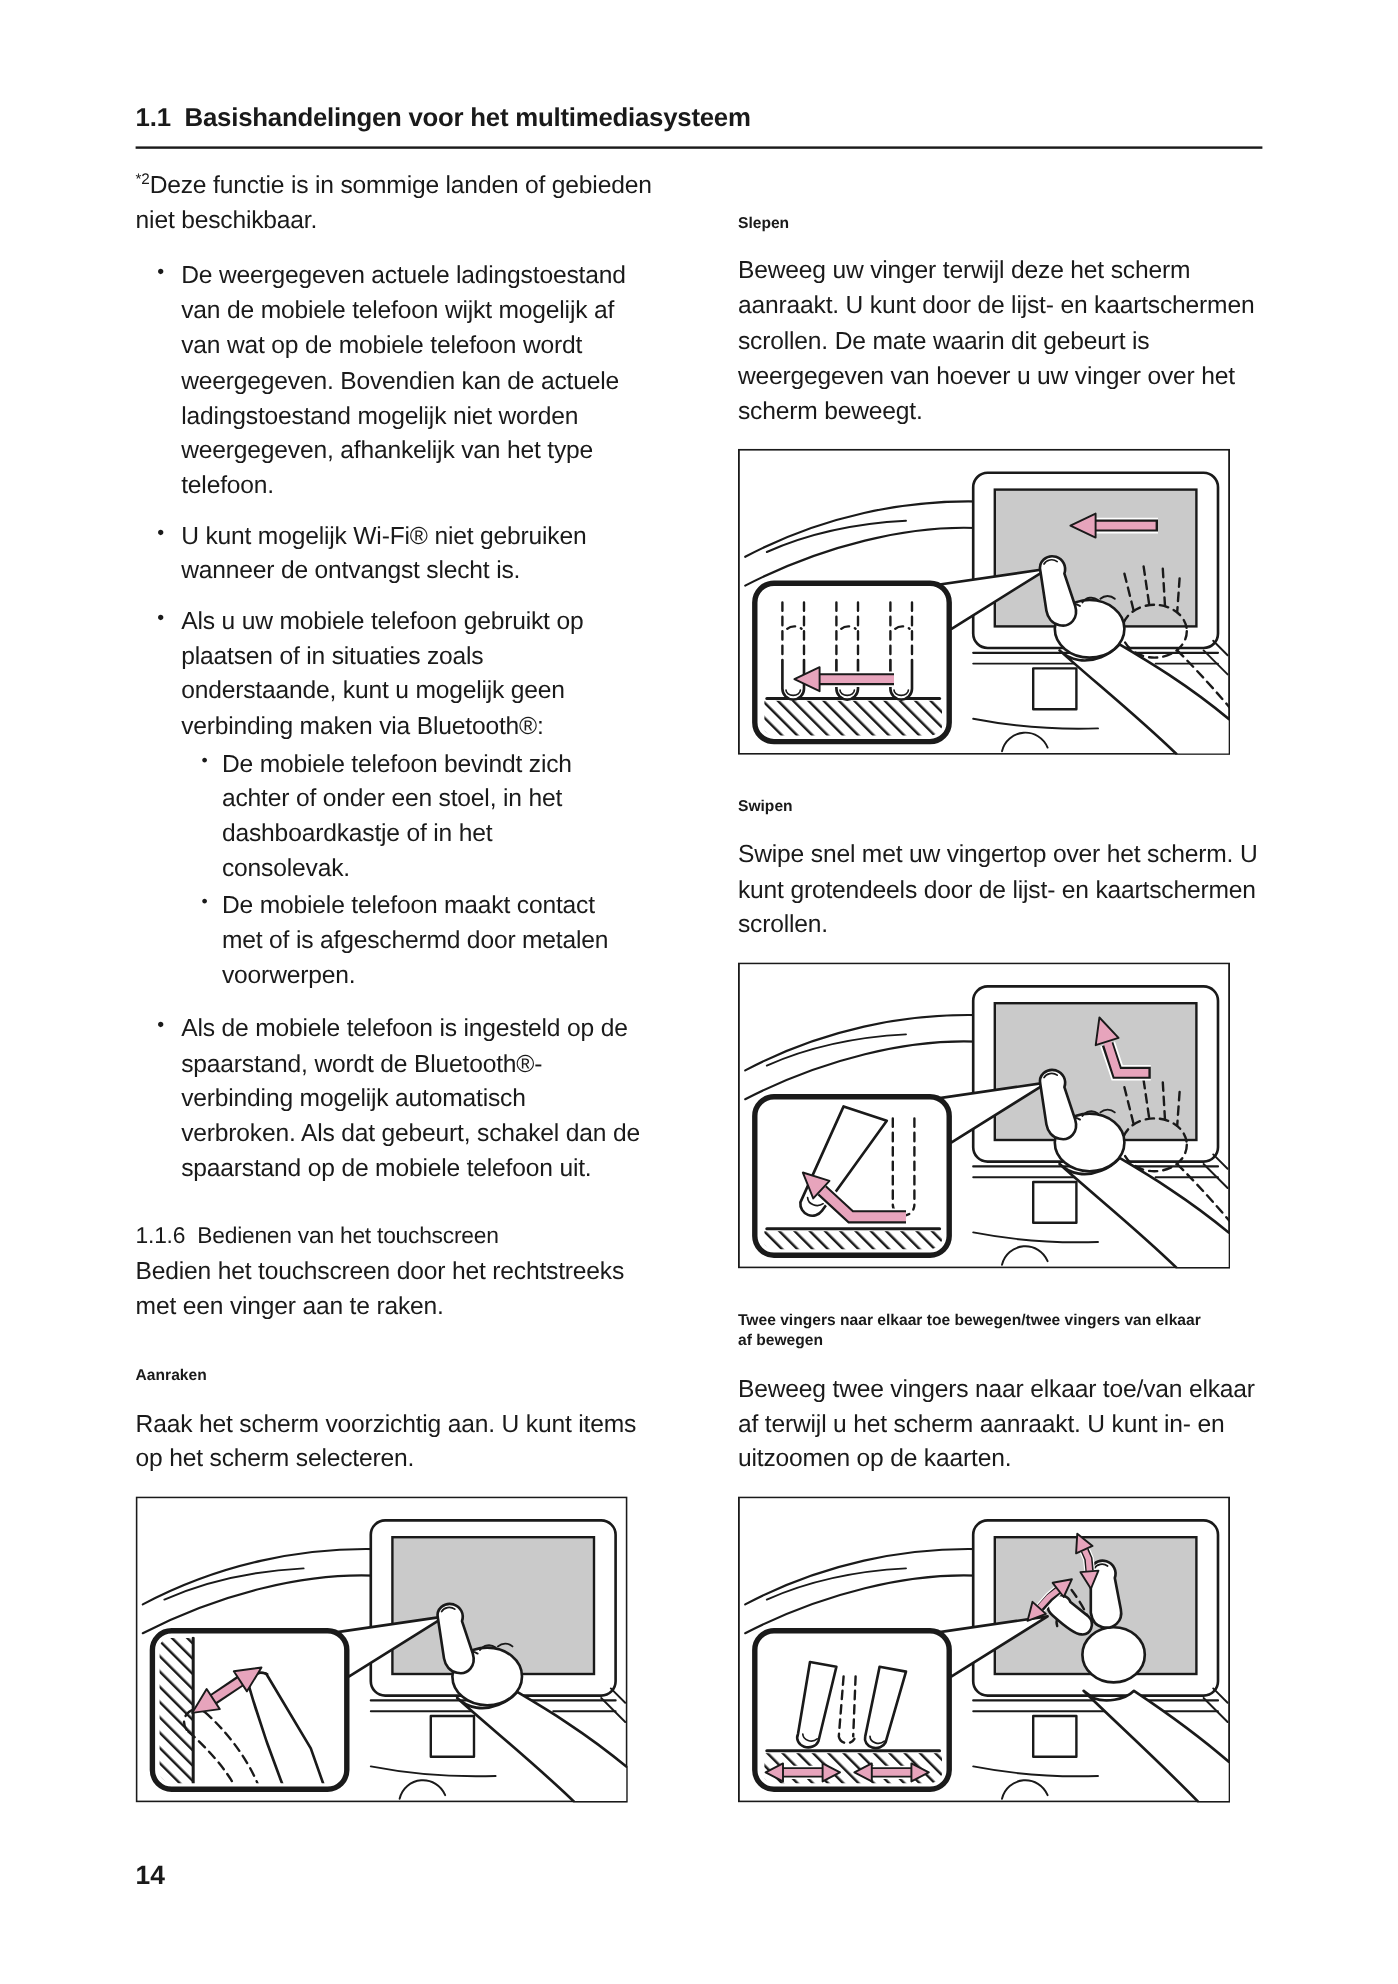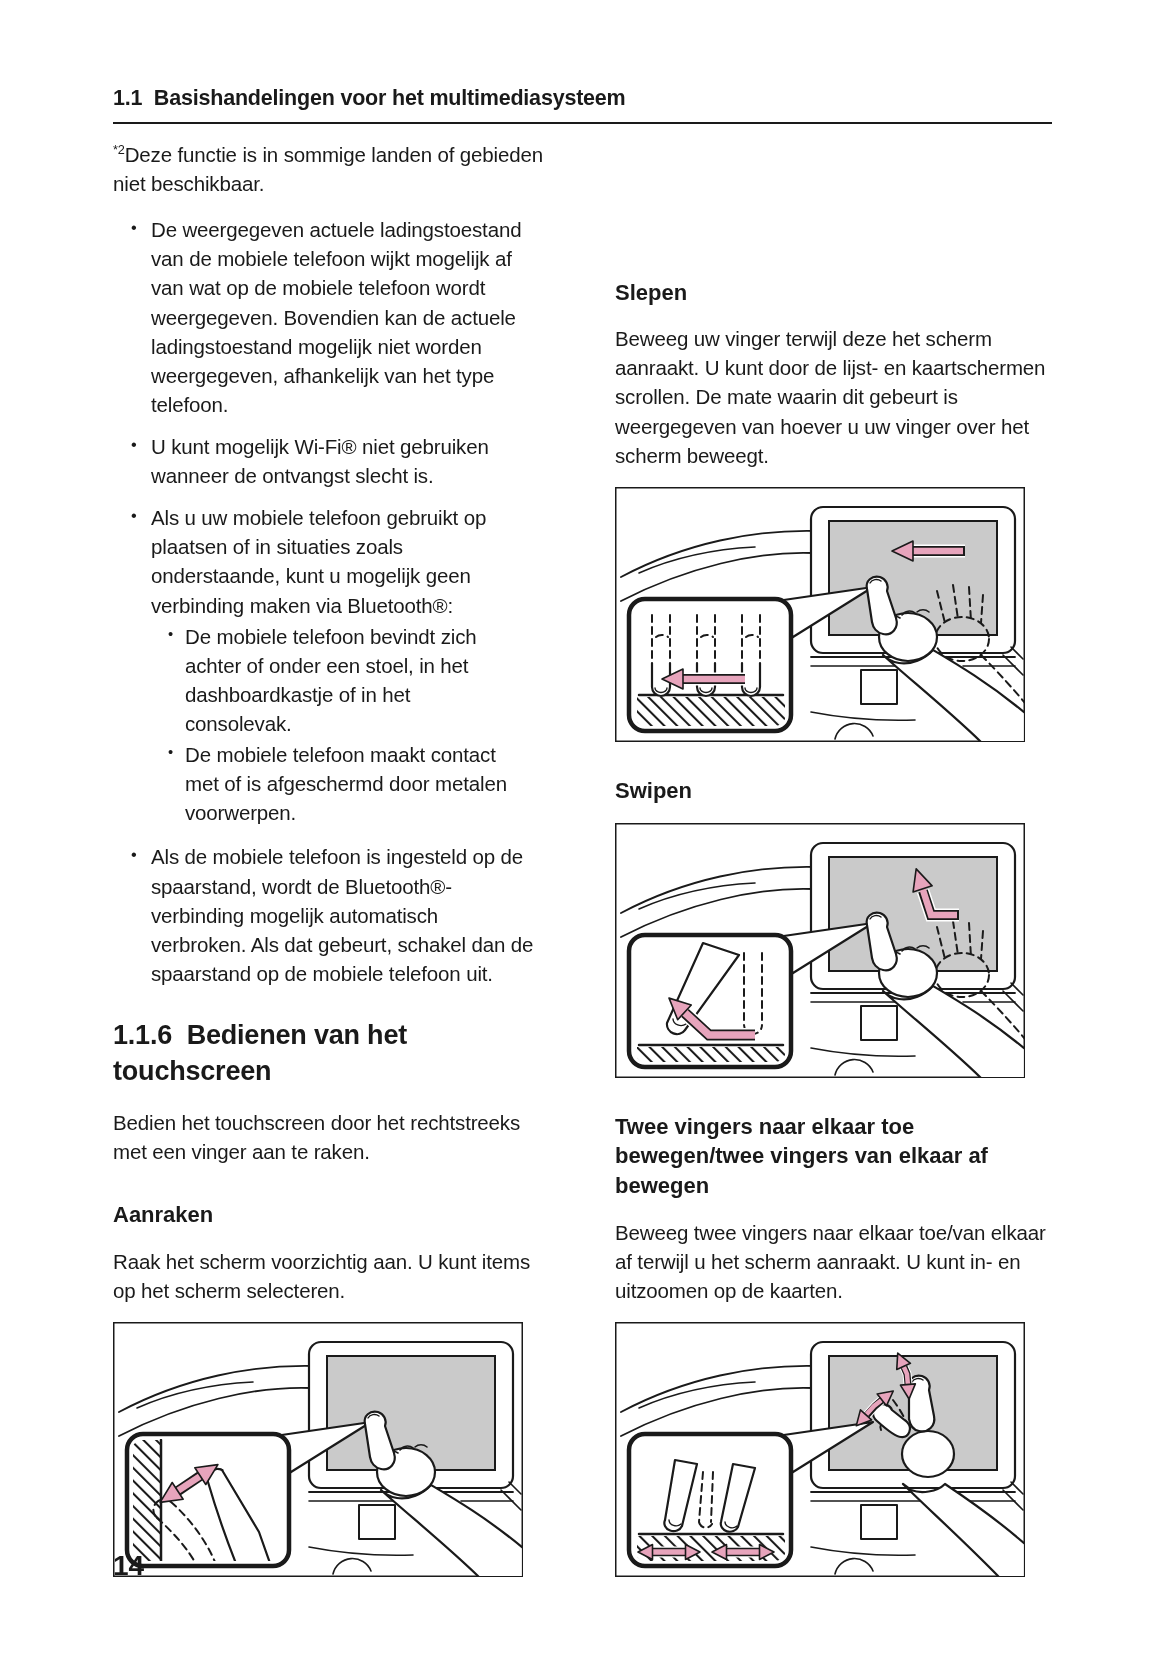--- a/index.html
+++ b/index.html
@@ -14,33 +14,33 @@
   .page{position:relative;width:1165px;height:1653px;background:var(--paper);
         padding:86px 113px 0 113px;overflow:hidden;}
   h1{font-size:21.5px;font-weight:bold;margin:0 0 0 0;padding-bottom:11px;
      border-bottom:2px solid var(--ink);white-space:pre-wrap;letter-spacing:-0.2px;}
   .cols{display:flex;gap:65px;margin-top:16px;align-items:flex-end;}
   .col{width:437px;}
   .col > :first-child{margin-top:0;}
   p,li{font-size:20.5px;line-height:1.42;letter-spacing:-0.15px;}
   p{margin:0 0 17px 0;}
   sup{font-size:0.62em;vertical-align:super;}
-  h2{font-size:27px;line-height:1.33;font-weight:bold;margin:30px 0 18px 0;
+  h2{font-size:19px;line-height:1.33;font-weight:normal;margin:30px 0 2px 0;
      white-space:pre-wrap;letter-spacing:-0.2px;}
-  h3{font-size:22px;font-weight:bold;margin:34px 0 17px 0;line-height:1.35;}
+  h3{font-size:13px;font-weight:bold;margin:34px 0 17px 0;line-height:1.35;}
   h3.narrow{max-width:400px;}
   ul{list-style:none;margin:15px;padding:0;}
   ul.b1 > li{position:relative;padding-left:23px;margin-bottom:13px;}
   ul.b1 > li::before{content:"\2022";position:absolute;left:3px;top:1px;font-size:0.8em;}
   ul.b2{margin-top:2px;}
   ul.b2 > li{position:relative;padding-left:19px;margin-bottom:2px;}
   ul.b2 > li::before{content:"\2022";position:absolute;left:2px;top:2px;font-size:0.72em;}
   figure{margin:14px 0 26px 0;}
   svg.fig{width:410px;height:255px;display:block;}
-  .pagenum{position:absolute;left:113px;top:1550px;font-size:28px;font-weight:bold;}
+  .pagenum{position:absolute;left:113px;top:1550px;font-size:22px;font-weight:bold;}
   
   .ln{stroke:var(--ink);fill:none;stroke-linecap:round;stroke-linejoin:round;}
   .fw{fill:#fff;stroke:var(--ink);stroke-linecap:round;stroke-linejoin:round;}
   .scr{fill:var(--screen-gray);stroke:var(--ink);}
   .dash{stroke-dasharray:7 5;}
   .whS{stroke:#fff;fill:none;stroke-linecap:butt;}
   .blkS{stroke:var(--ink);fill:none;stroke-linecap:butt;}
   .pkS{stroke:var(--accent-pink);fill:none;stroke-linecap:butt;}
   .ah{fill:var(--accent-pink);stroke:var(--ink);stroke-width:1.6;stroke-linejoin:round;}
   .hatchrect{fill:url(#hatch);stroke:none;}
@@ -190,20 +190,21 @@
           <use href="#hand-point"></use>
           <g>
             <polyline class="whS" stroke-width="13" points="350,64 298,64"></polyline>
             <polyline class="blkS" stroke-width="10" points="350,64 298,64"></polyline>
             <polyline class="pkS" stroke-width="6.5" points="348,64 296,64" marker-end="url(#mA)"></polyline>
           </g>
         </svg>
       </figure>
 
       <h3>Swipen</h3>
+      <p>Swipe snel met uw vingertop over het scherm. U kunt grotendeels door de lijst- en kaartschermen scrollen.</p>
 
       <figure>
         <svg class="fig" viewBox="0 0 410 255" role="img">
           <use href="#scene-base"></use>
           <use href="#inset-frame"></use>
           <g clip-path="url(#insetClip)">
             <line x1="24" y1="222" x2="168" y2="222" class="ln" stroke-width="2.5"></line>
             <rect class="hatchrect" x="22" y="224" width="148" height="16"></rect>
             <path class="fw" stroke-width="2.2" d="M88,120 L52,200 a10,10 0 0 0 18,7 L124,132 Z"></path>
             <path class="ln" stroke-width="1.4" d="M58,196 a8,7 0 0 0 13,5"></path>

